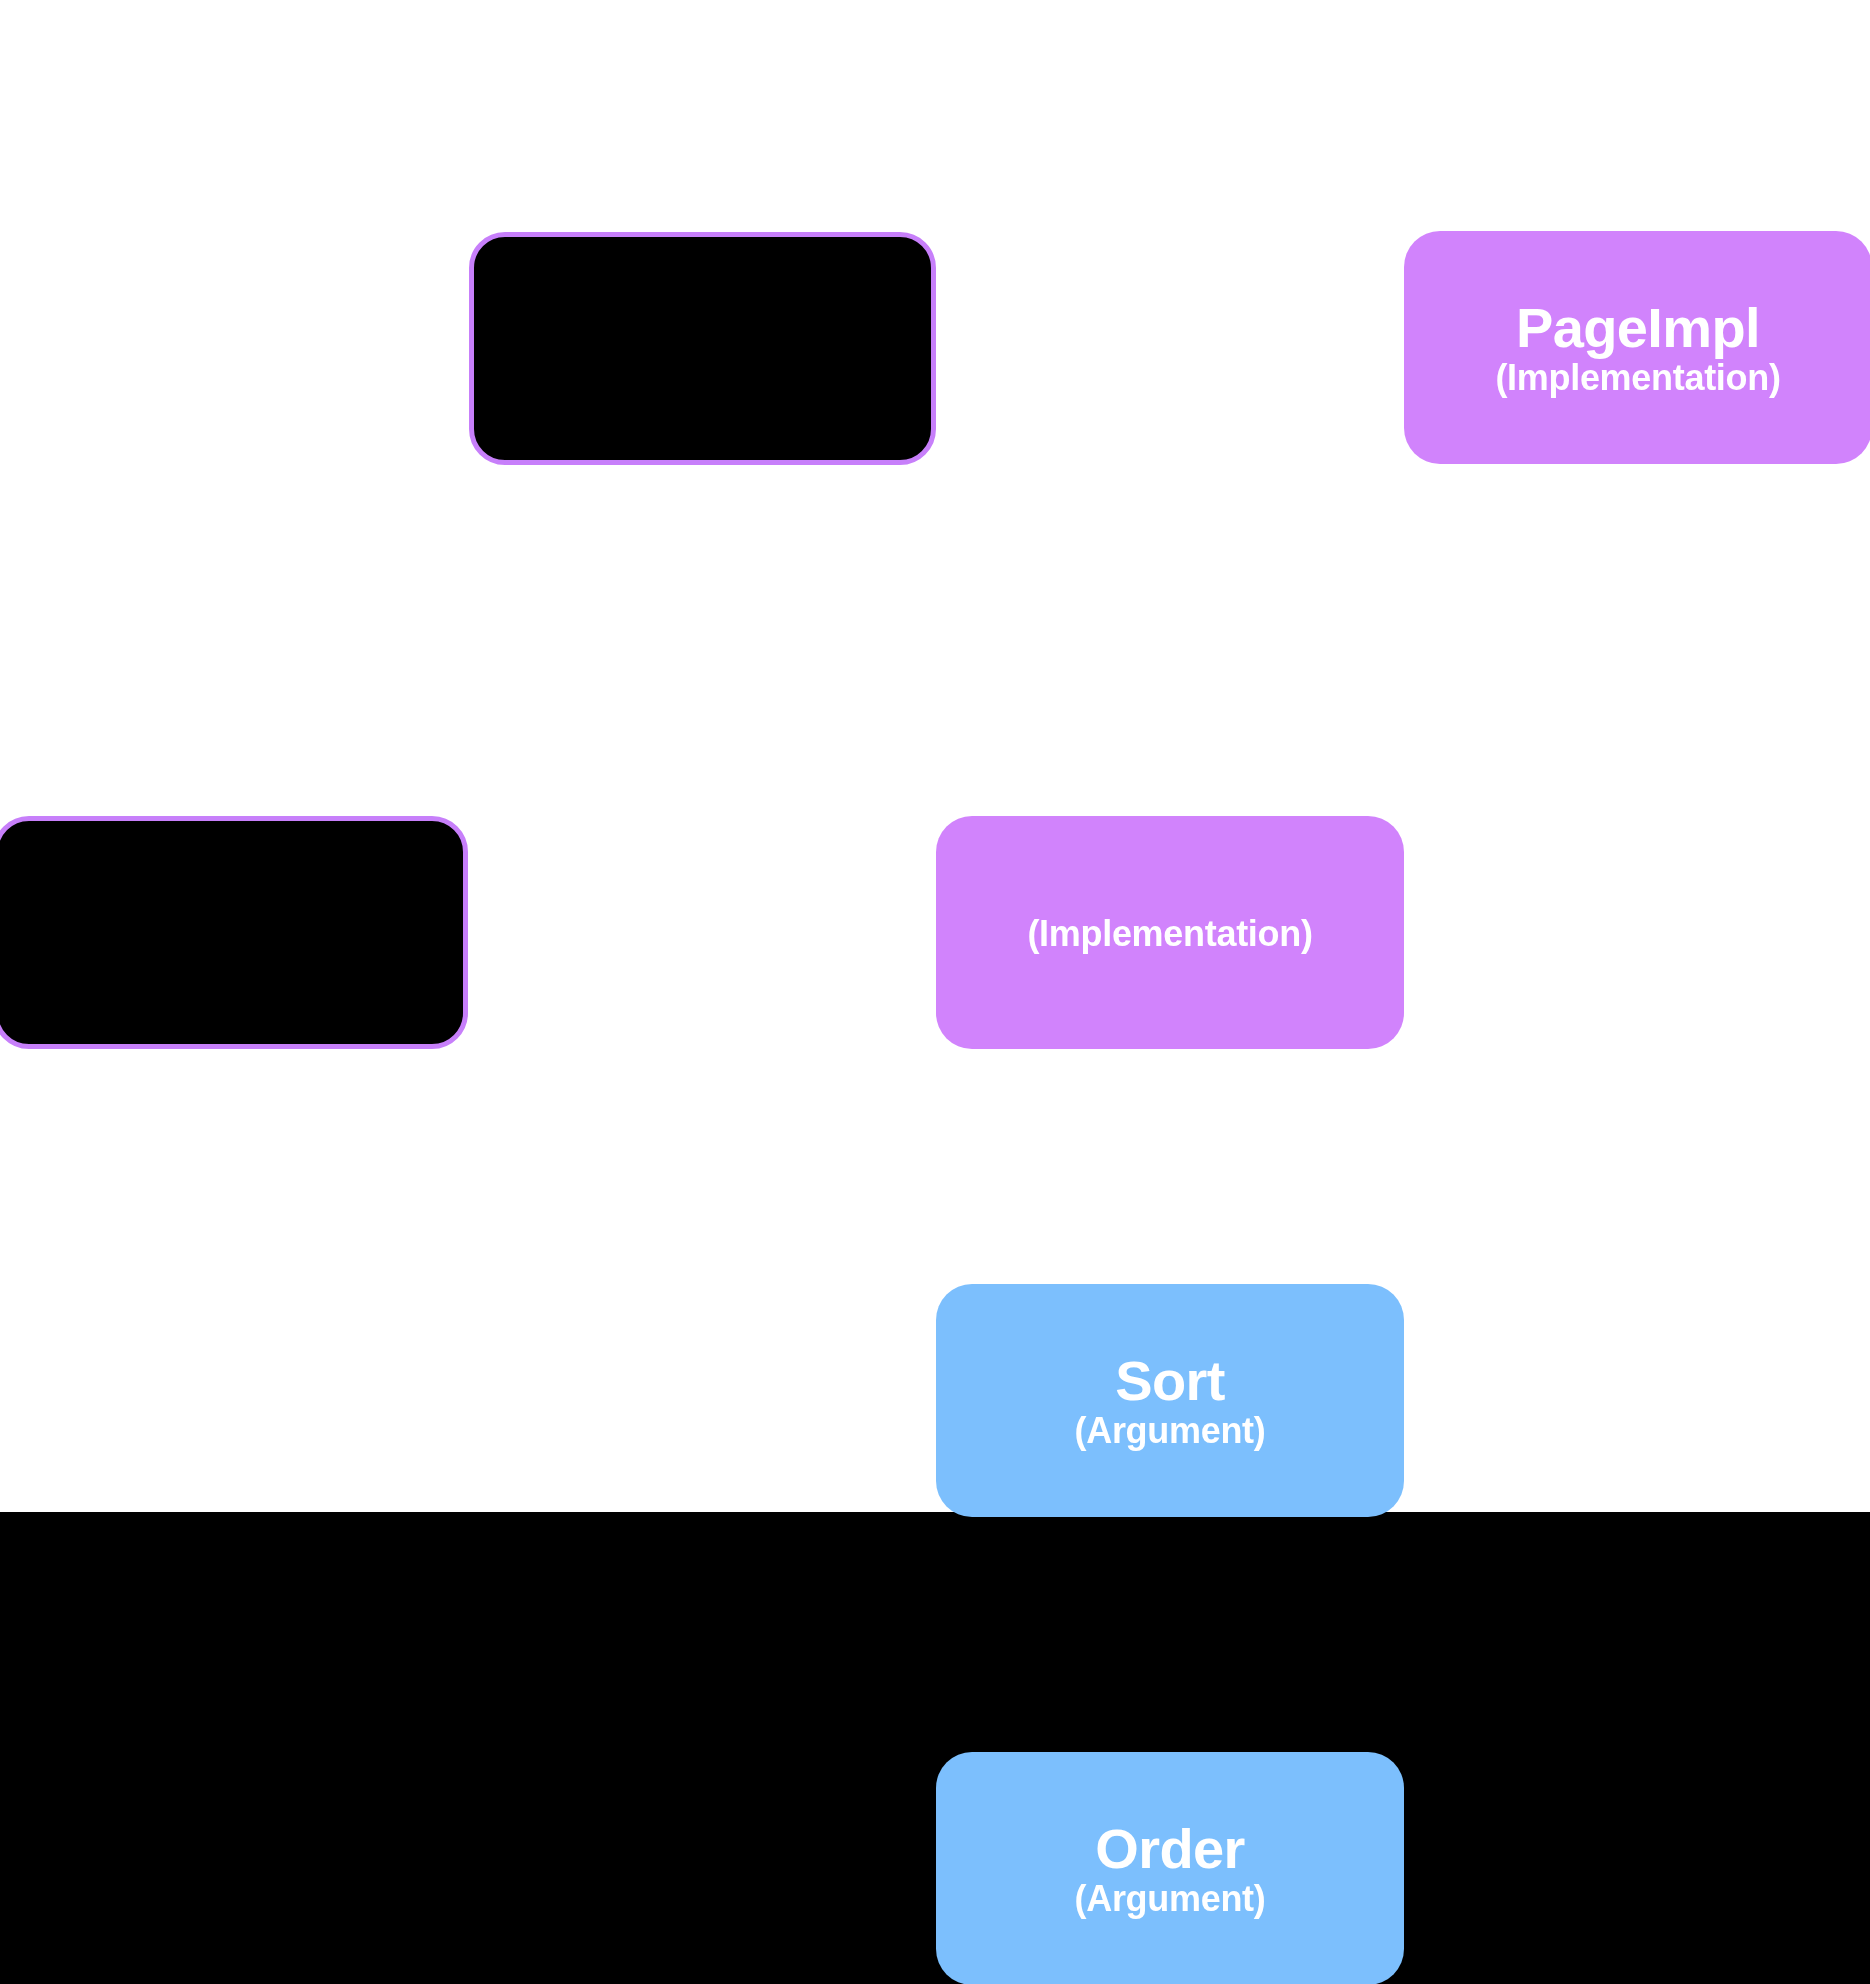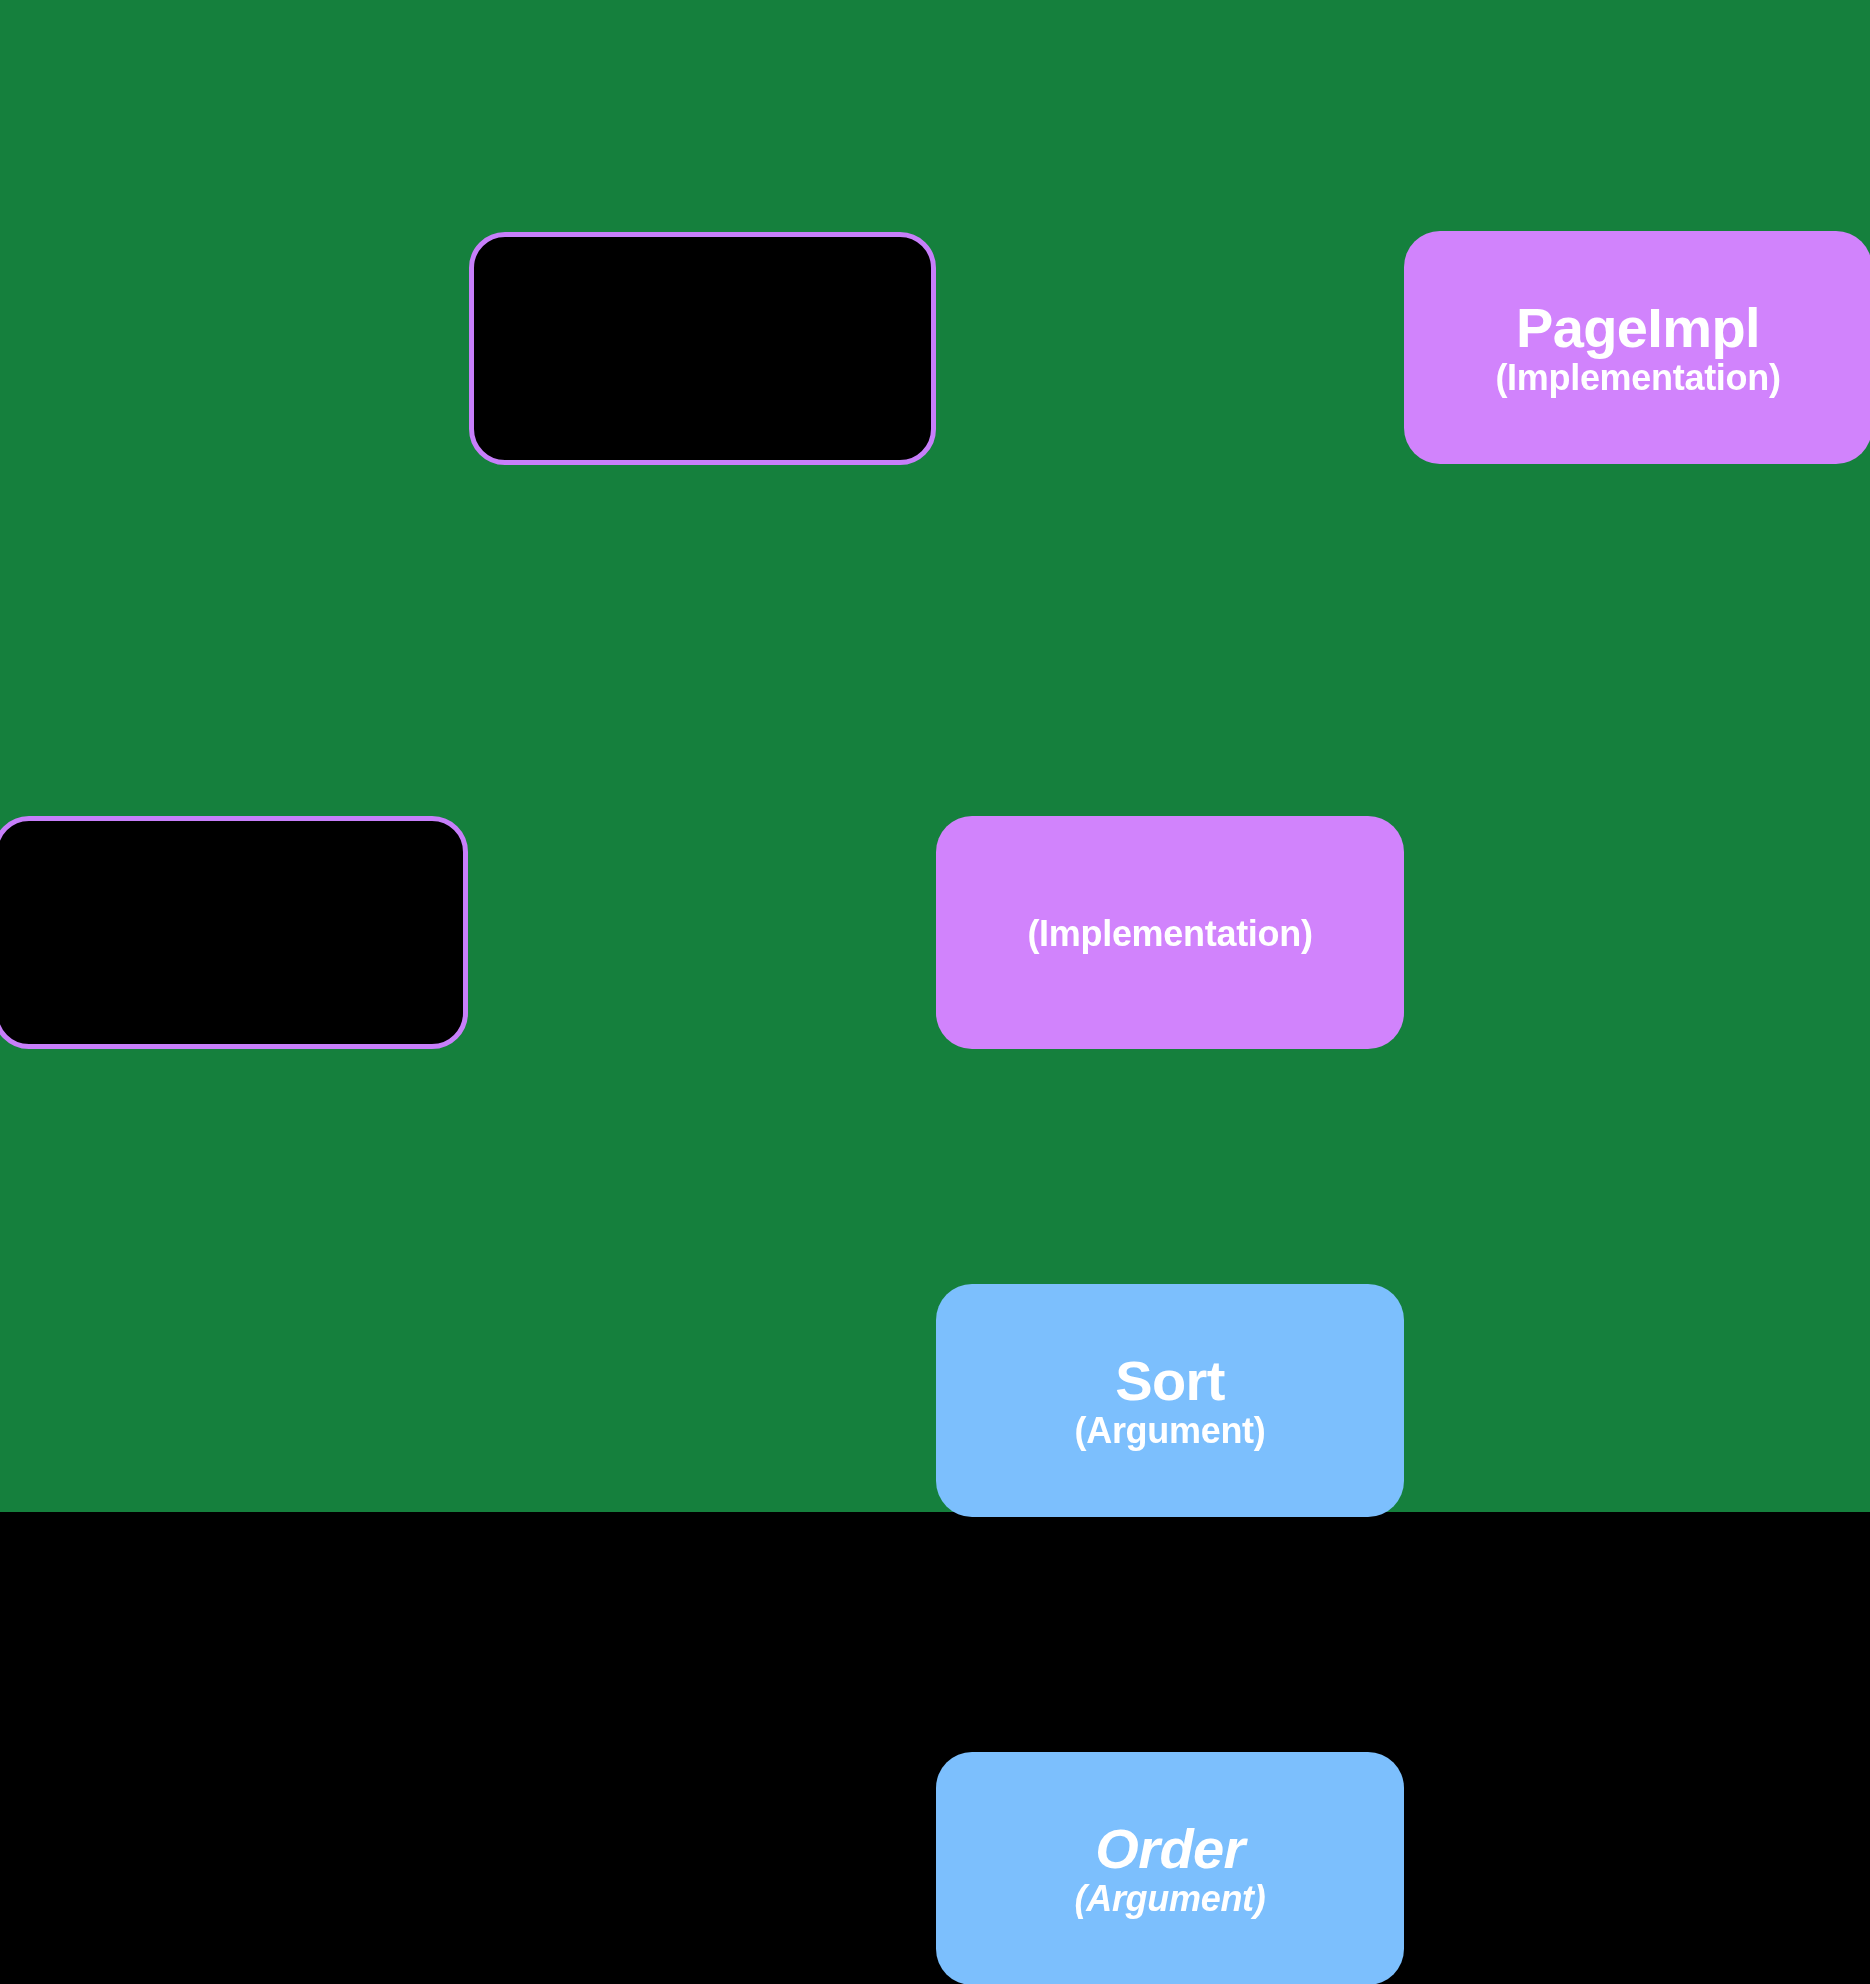--- a/index.html
+++ b/index.html
@@ -15,21 +15,21 @@
     overflow: hidden;
     font-family: "Liberation Sans", sans-serif;
   }
 
   #diagram-canvas {
     position: absolute;
     left: 0;
     top: 0;
     width: 1870px;
     height: 1512px;
-    background: #15803d;
+    background: #ffffff;
   }
 
   
   .node {
     position: absolute;
     box-sizing: border-box;
     display: flex;
     flex-direction: column;
     align-items: center;
     justify-content: center;
@@ -100,21 +100,20 @@
     left: 936px;
     top: 1284px;
     width: 468px;
     height: 233px;
   }
   #node-order {
     left: 936px;
     top: 1752px;
     width: 468px;
     height: 233px;
-    font-style: italic;
   }
 </style>
 </head>
 <body>
 
 <div id="diagram-canvas">
 
   <div class="node outlined" id="node-iface-top">
     <div class="node-title"></div>
     <div class="node-subtitle"></div>

